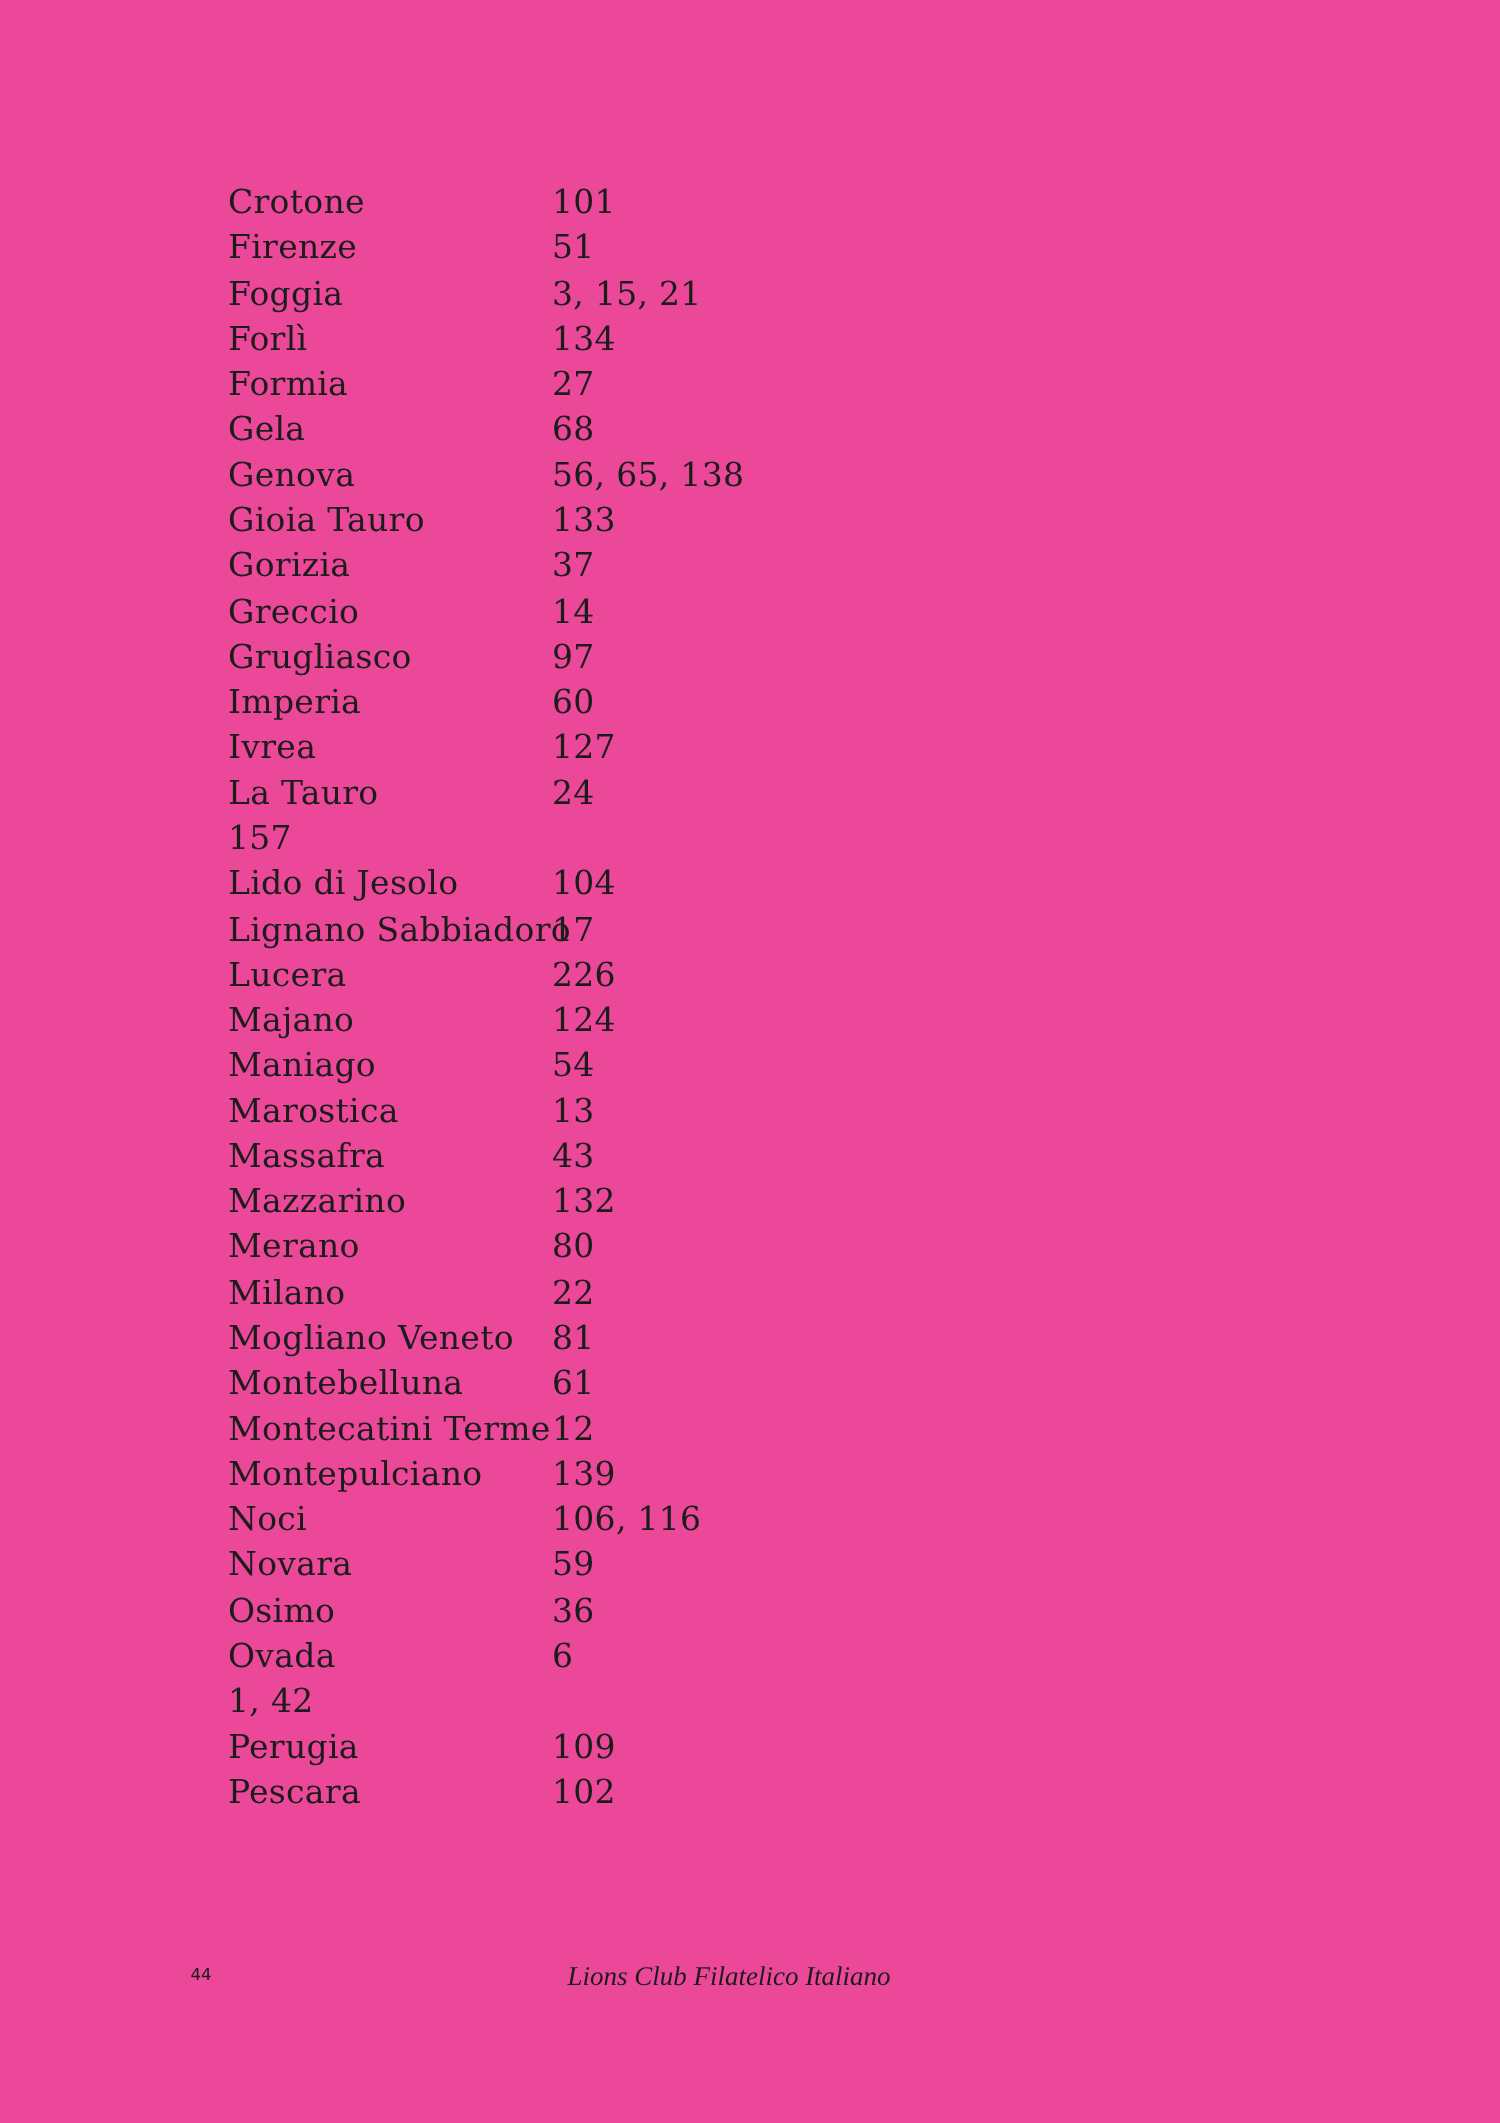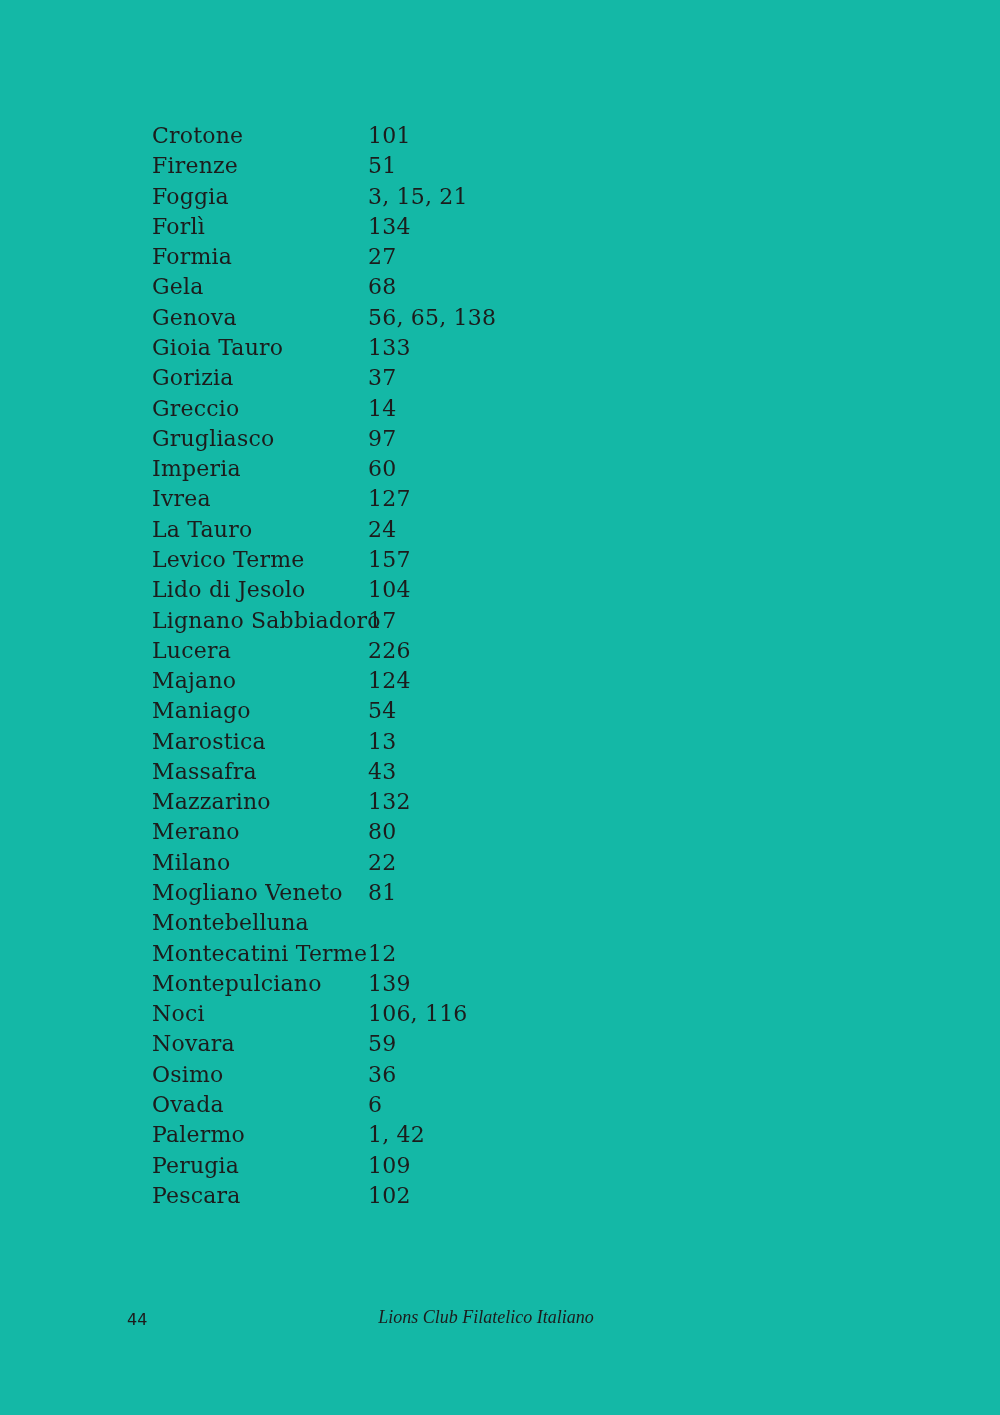--- a/index.html
+++ b/index.html
@@ -4,21 +4,21 @@
 <style>
   html, body {
     margin: 0;
     padding: 0;
     background: #ffffff;
   }
   .page {
     position: relative;
     width: 1000px;
     height: 1415px;
-    background: #14b8a6;
+    background: #ec4899;
     overflow: hidden;
     font-family: "DejaVu Serif", serif;
     color: #1c1c1c;
   }
   .index-list {
     position: absolute;
     left: 152px;
     top: 121px;
     width: 480px;
   }
@@ -36,21 +36,21 @@
   }
   .index-row .pages {
     flex: 1;
     white-space: nowrap;
   }
   .footer-page-number {
     position: absolute;
     left: 127px;
     top: 1310px;
     font-family: "DejaVu Sans", sans-serif;
-    font-size: 16px;
+    font-size: 11px;
     color: #1c1c1c;
   }
   .footer-running-title {
     position: absolute;
     left: 486px;
     top: 1307px;
     transform: translateX(-50%);
     font-family: "Liberation Serif", serif;
     font-style: italic;
     font-size: 18px;
@@ -114,21 +114,20 @@
       </div>
       <div class="index-row">
         <span class="name">Ivrea</span>
         <span class="pages">127</span>
       </div>
       <div class="index-row">
         <span class="name">La Tauro</span>
         <span class="pages">24</span>
       </div>
       <div class="index-row">
-        <span class="name">Levico Terme</span>
         <span class="pages">157</span>
       </div>
       <div class="index-row">
         <span class="name">Lido di Jesolo</span>
         <span class="pages">104</span>
       </div>
       <div class="index-row">
         <span class="name">Lignano Sabbiadoro</span>
         <span class="pages">17</span>
       </div>
@@ -163,20 +162,21 @@
       <div class="index-row">
         <span class="name">Milano</span>
         <span class="pages">22</span>
       </div>
       <div class="index-row">
         <span class="name">Mogliano Veneto</span>
         <span class="pages">81</span>
       </div>
       <div class="index-row">
         <span class="name">Montebelluna</span>
+        <span class="pages">61</span>
       </div>
       <div class="index-row">
         <span class="name">Montecatini Terme</span>
         <span class="pages">12</span>
       </div>
       <div class="index-row">
         <span class="name">Montepulciano</span>
         <span class="pages">139</span>
       </div>
       <div class="index-row">
@@ -189,21 +189,20 @@
       </div>
       <div class="index-row">
         <span class="name">Osimo</span>
         <span class="pages">36</span>
       </div>
       <div class="index-row">
         <span class="name">Ovada</span>
         <span class="pages">6</span>
       </div>
       <div class="index-row">
-        <span class="name">Palermo</span>
         <span class="pages">1, 42</span>
       </div>
       <div class="index-row">
         <span class="name">Perugia</span>
         <span class="pages">109</span>
       </div>
       <div class="index-row">
         <span class="name">Pescara</span>
         <span class="pages">102</span>
       </div>

